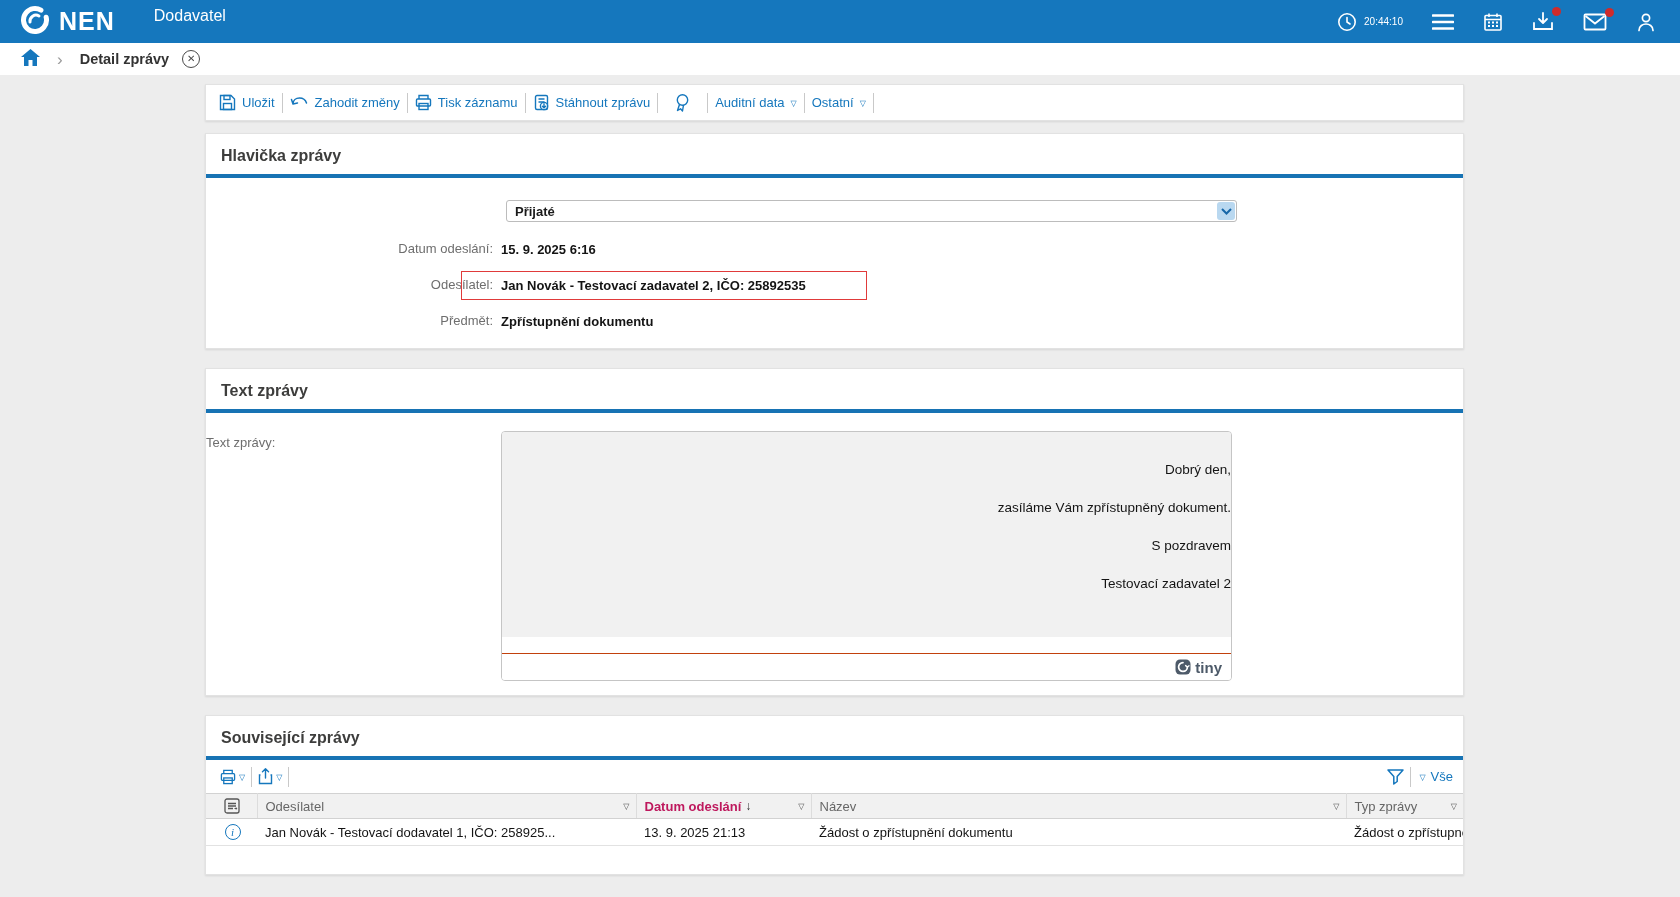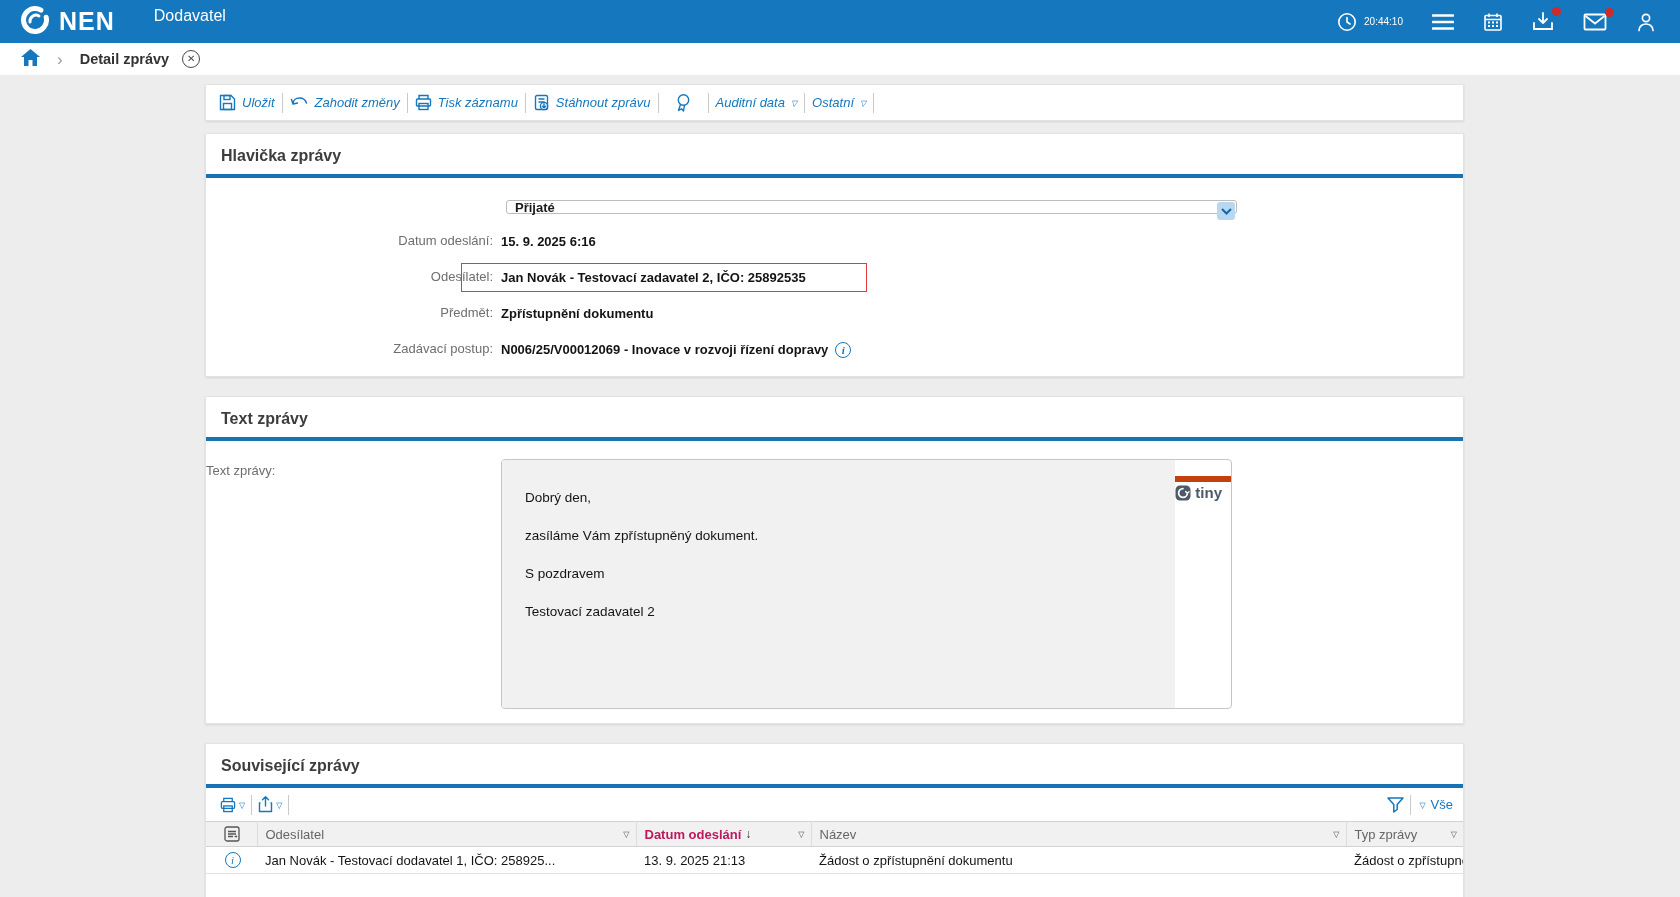--- a/index.html
+++ b/index.html
@@ -30,54 +30,54 @@
     font-size:10px; color:#4a4a4a; line-height:1; cursor:pointer; }
 
   
   .content { padding-top:9px; }
   .card { background:#fff; margin:0 216px 0 205px; border:1px solid #e2e2e2;
     box-shadow:0 1px 2px rgba(0,0,0,0.10); }
   .sec-head { font-size:16px; font-weight:bold; color:#3d3d3c; padding:13px 0 0 15px; }
   .sec-rule { height:4px; background:#1773b4; margin-top:9px; }
 
   
-  .tb-card { height:37px; display:flex; align-items:center; padding:0 6px; margin-bottom:12px;font-style:italic; }
+  .tb-card { height:37px; display:flex; align-items:center; padding:0 6px; margin-bottom:12px; }
   .tb-item { display:flex; align-items:center; gap:6px; color:#1577bd; font-size:13px;
     padding:0 7px; cursor:pointer; white-space:nowrap; }
   .tb-sep { width:1px; height:20px; background:#c9c9c9; }
   .tri { font-size:8px; line-height:1; position:relative; top:1px; }
 
   
   .h-card { padding-bottom:18px; margin-bottom:19px; }
   .drop-row { margin:22px 0 0 300px; position:relative; width:731px; }
-  .dropdown { width:731px; height:14px; border:1px solid #bcbcbc; border-radius:3px;
+  .dropdown { width:731px; height:22px; border:1px solid #bcbcbc; border-radius:3px;
     background:#fff; display:flex; align-items:center; padding-left:8px;
     font-size:13px; font-weight:bold; }
   .drop-btn { position:absolute; right:2px; top:2px; width:18px; height:18px;
     background:#b9d8f0; border-radius:3px; display:flex; align-items:center;
     justify-content:center; cursor:pointer; }
   .f-row { display:flex; margin-top:19px; position:relative; height:17px; }
   .f-label { flex:0 0 295px; text-align:right; padding-right:8px; font-size:13px; color:#6e6e6e; }
   .f-value { font-size:13px; font-weight:bold; color:#141414; display:flex; align-items:center; gap:7px; }
   .red-outline { position:absolute; left:255px; top:-6px; width:406px; height:29px;
     border:1.5px solid #e03a3a; pointer-events:none; }
   .info-ic { width:16px; height:16px; border:1.4px solid #1577bd; border-radius:50%;
     color:#1577bd; font-size:11px; font-style:italic; font-family:"Liberation Serif",serif;
     display:flex; align-items:center; justify-content:center; cursor:pointer; flex:0 0 auto; }
 
   
   .t-card { padding-bottom:14px; margin-bottom:19px; }
   .editor-row { display:flex; margin-top:18px; }
   .editor-label { flex:0 0 295px; text-align:left; padding-right:8px; font-size:13px;
     color:#6e6e6e; padding-top:4px; }
   .editor { width:731px; height:250px; border:1px solid #c5c5c5; border-radius:4px;
-    overflow:hidden; display:flex; flex-direction:row; }
+    overflow:hidden; display:flex; flex-direction:column;text-align:right; }
   .editor-body { flex:1; background:#f1f1f1; padding:30px 0 0 23px; }
   .editor-body p { font-size:13.5px; margin-bottom:23px; color:#141414; }
-  .editor-status { height:27px; background:#fff; border-top:6px solid #c2410c;
+  .editor-status { height:27px; background:#fff; border-top:1px solid #c2410c;
     display:flex; align-items:center; justify-content:flex-end; padding-right:9px;margin-top:16px; }
   .tiny-brand { display:flex; align-items:center; gap:4px; color:#4d5a69;
     font-size:15px; font-weight:bold; cursor:pointer; }
 
   
   .r-card { margin-bottom:0; min-height:160px; }
   .grid-toolbar { height:33px; display:flex; align-items:center; padding:0 10px 0 8px; }
   .gt-group { display:flex; align-items:center; gap:3px; color:#1577bd; padding:0 6px; cursor:pointer; }
   .gt-right { margin-left:auto; display:flex; align-items:center; }
   .vse { color:#1577bd; font-size:13px; display:flex; align-items:center; gap:5px; cursor:pointer; }
@@ -246,27 +246,20 @@
       <span class="red-outline"></span>
       <span class="f-label">Odesílatel:</span>
       <span class="f-value">Jan Novák - Testovací zadavatel 2, IČO: 25892535</span>
     </div>
 
     <div class="f-row">
       <span class="f-label">Předmět:</span>
       <span class="f-value">Zpřístupnění dokumentu</span>
     </div>
 
-    <div class="f-row">
-      <span class="f-label">Zadávací postup:</span>
-      <span class="f-value">
-        <span>N006/25/V00012069 - Inovace v rozvoji řízení dopravy</span>
-        <span class="info-ic">i</span>
-      </span>
-    </div>
   </div>
 
   <div class="card t-card">
     <div class="sec-head">Text zprávy</div>
     <div class="sec-rule"></div>
 
     <div class="editor-row">
       <span class="editor-label">Text zprávy:</span>
       <div class="editor">
         <div class="editor-body">

